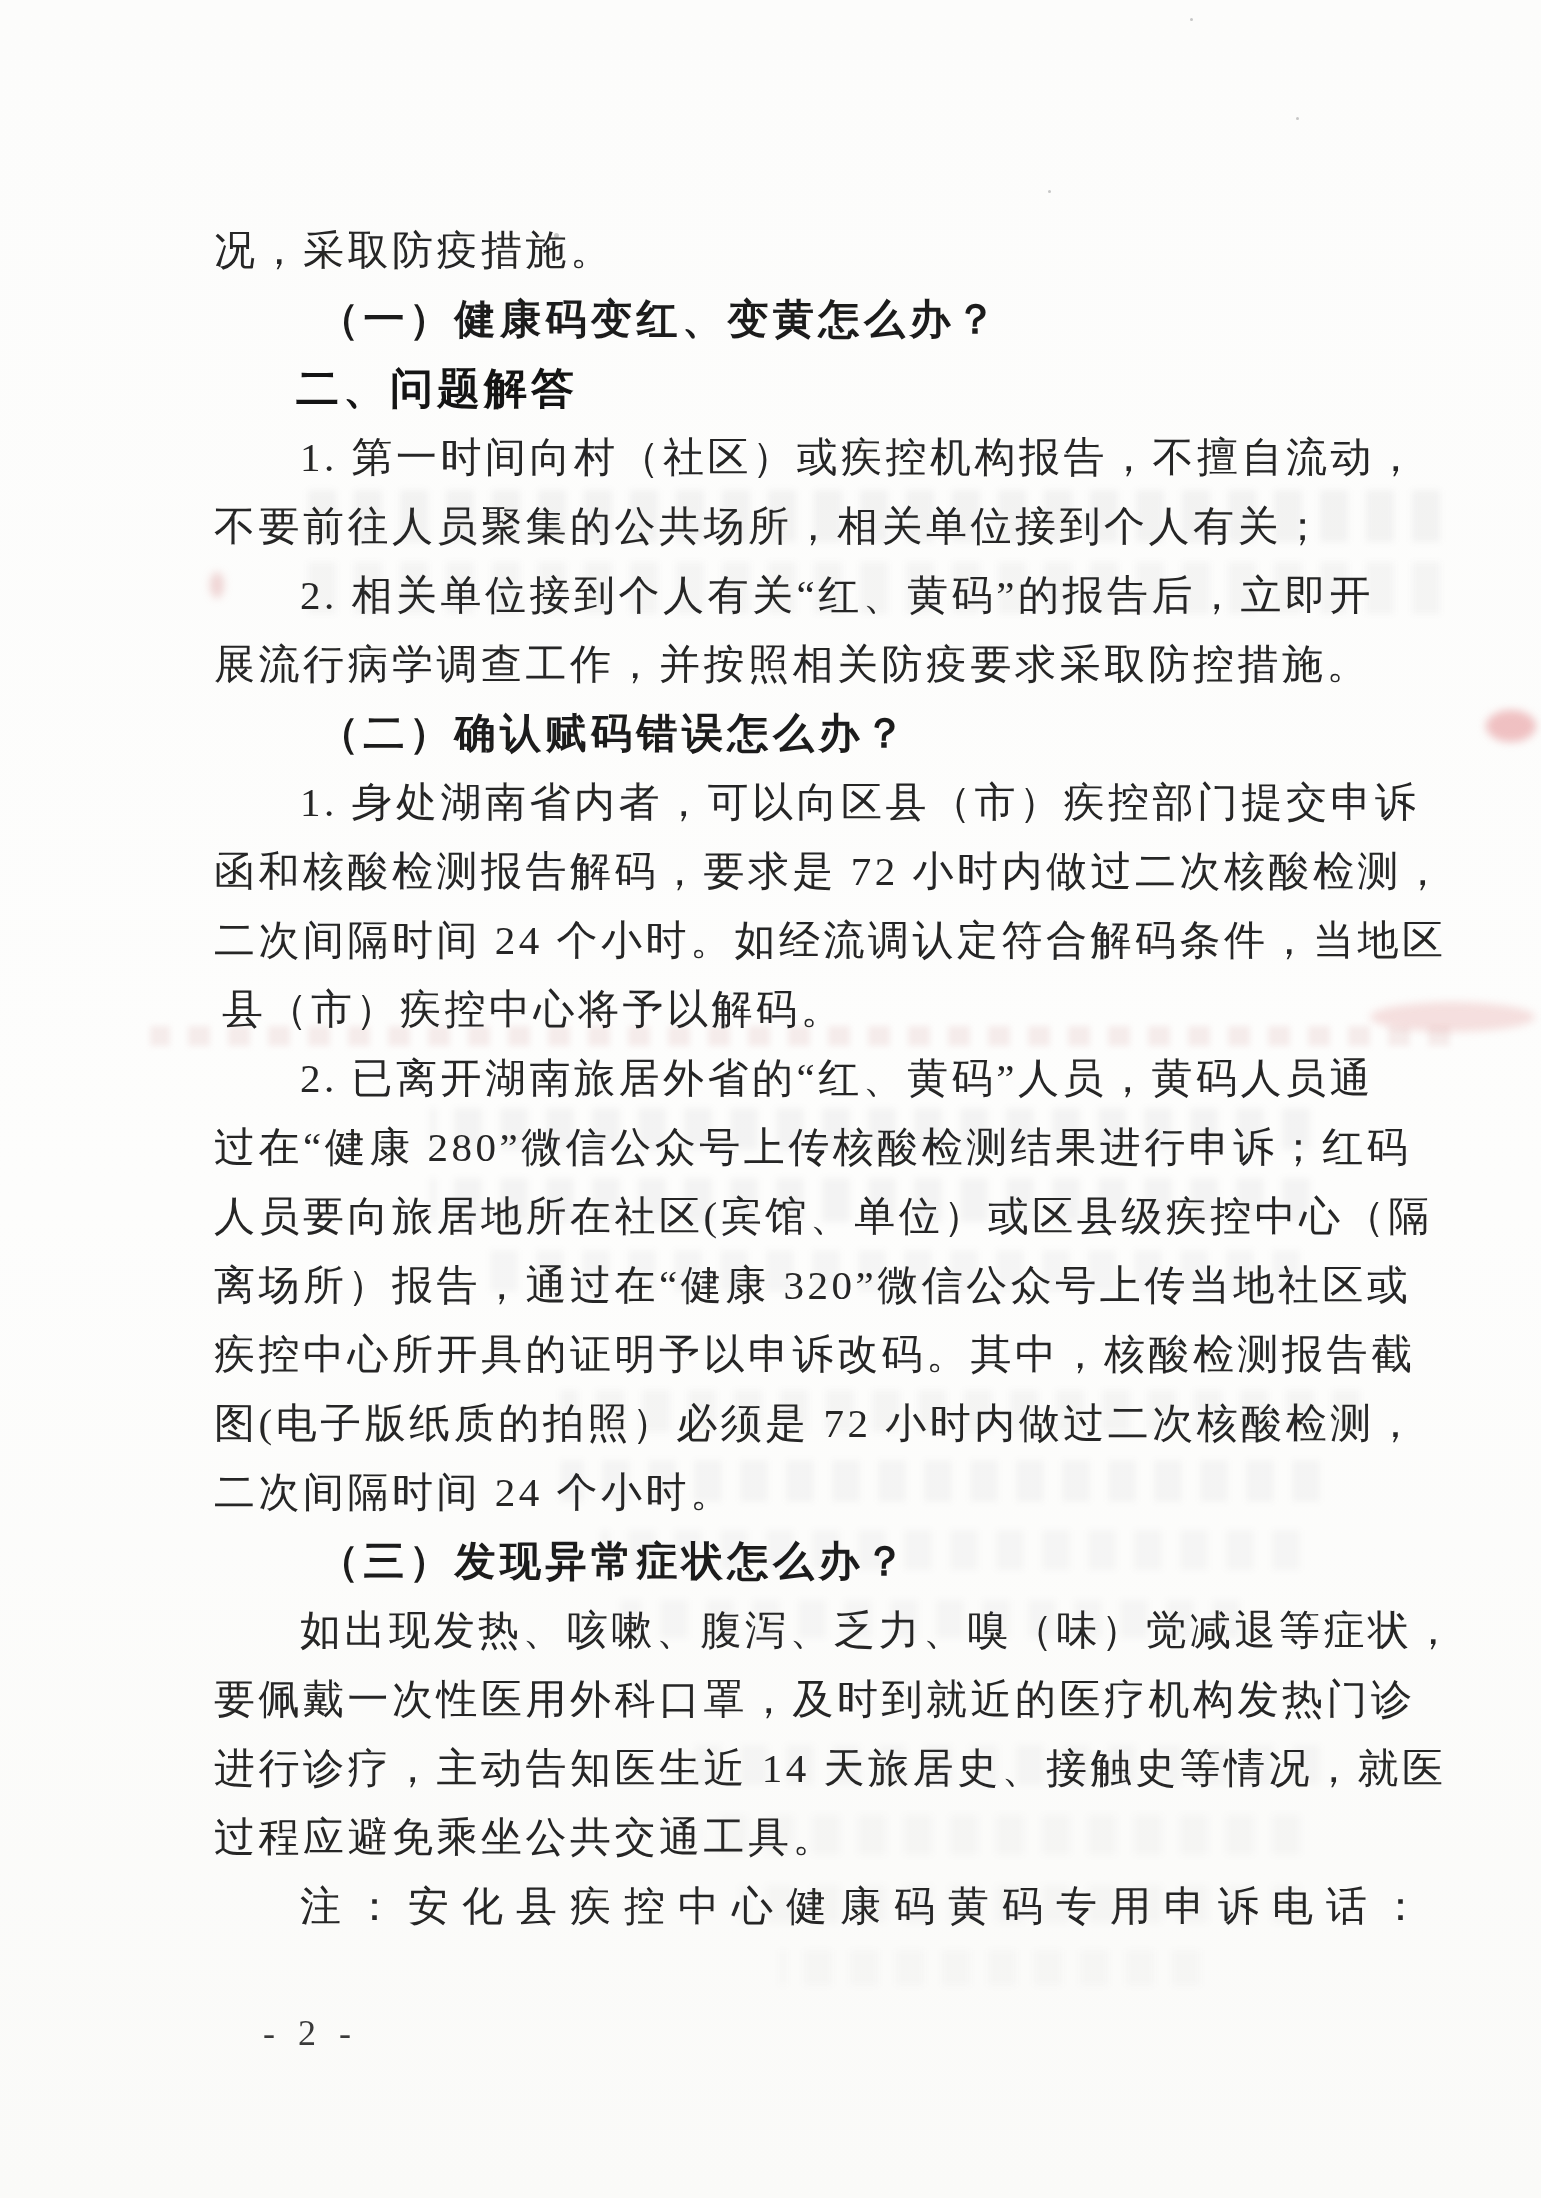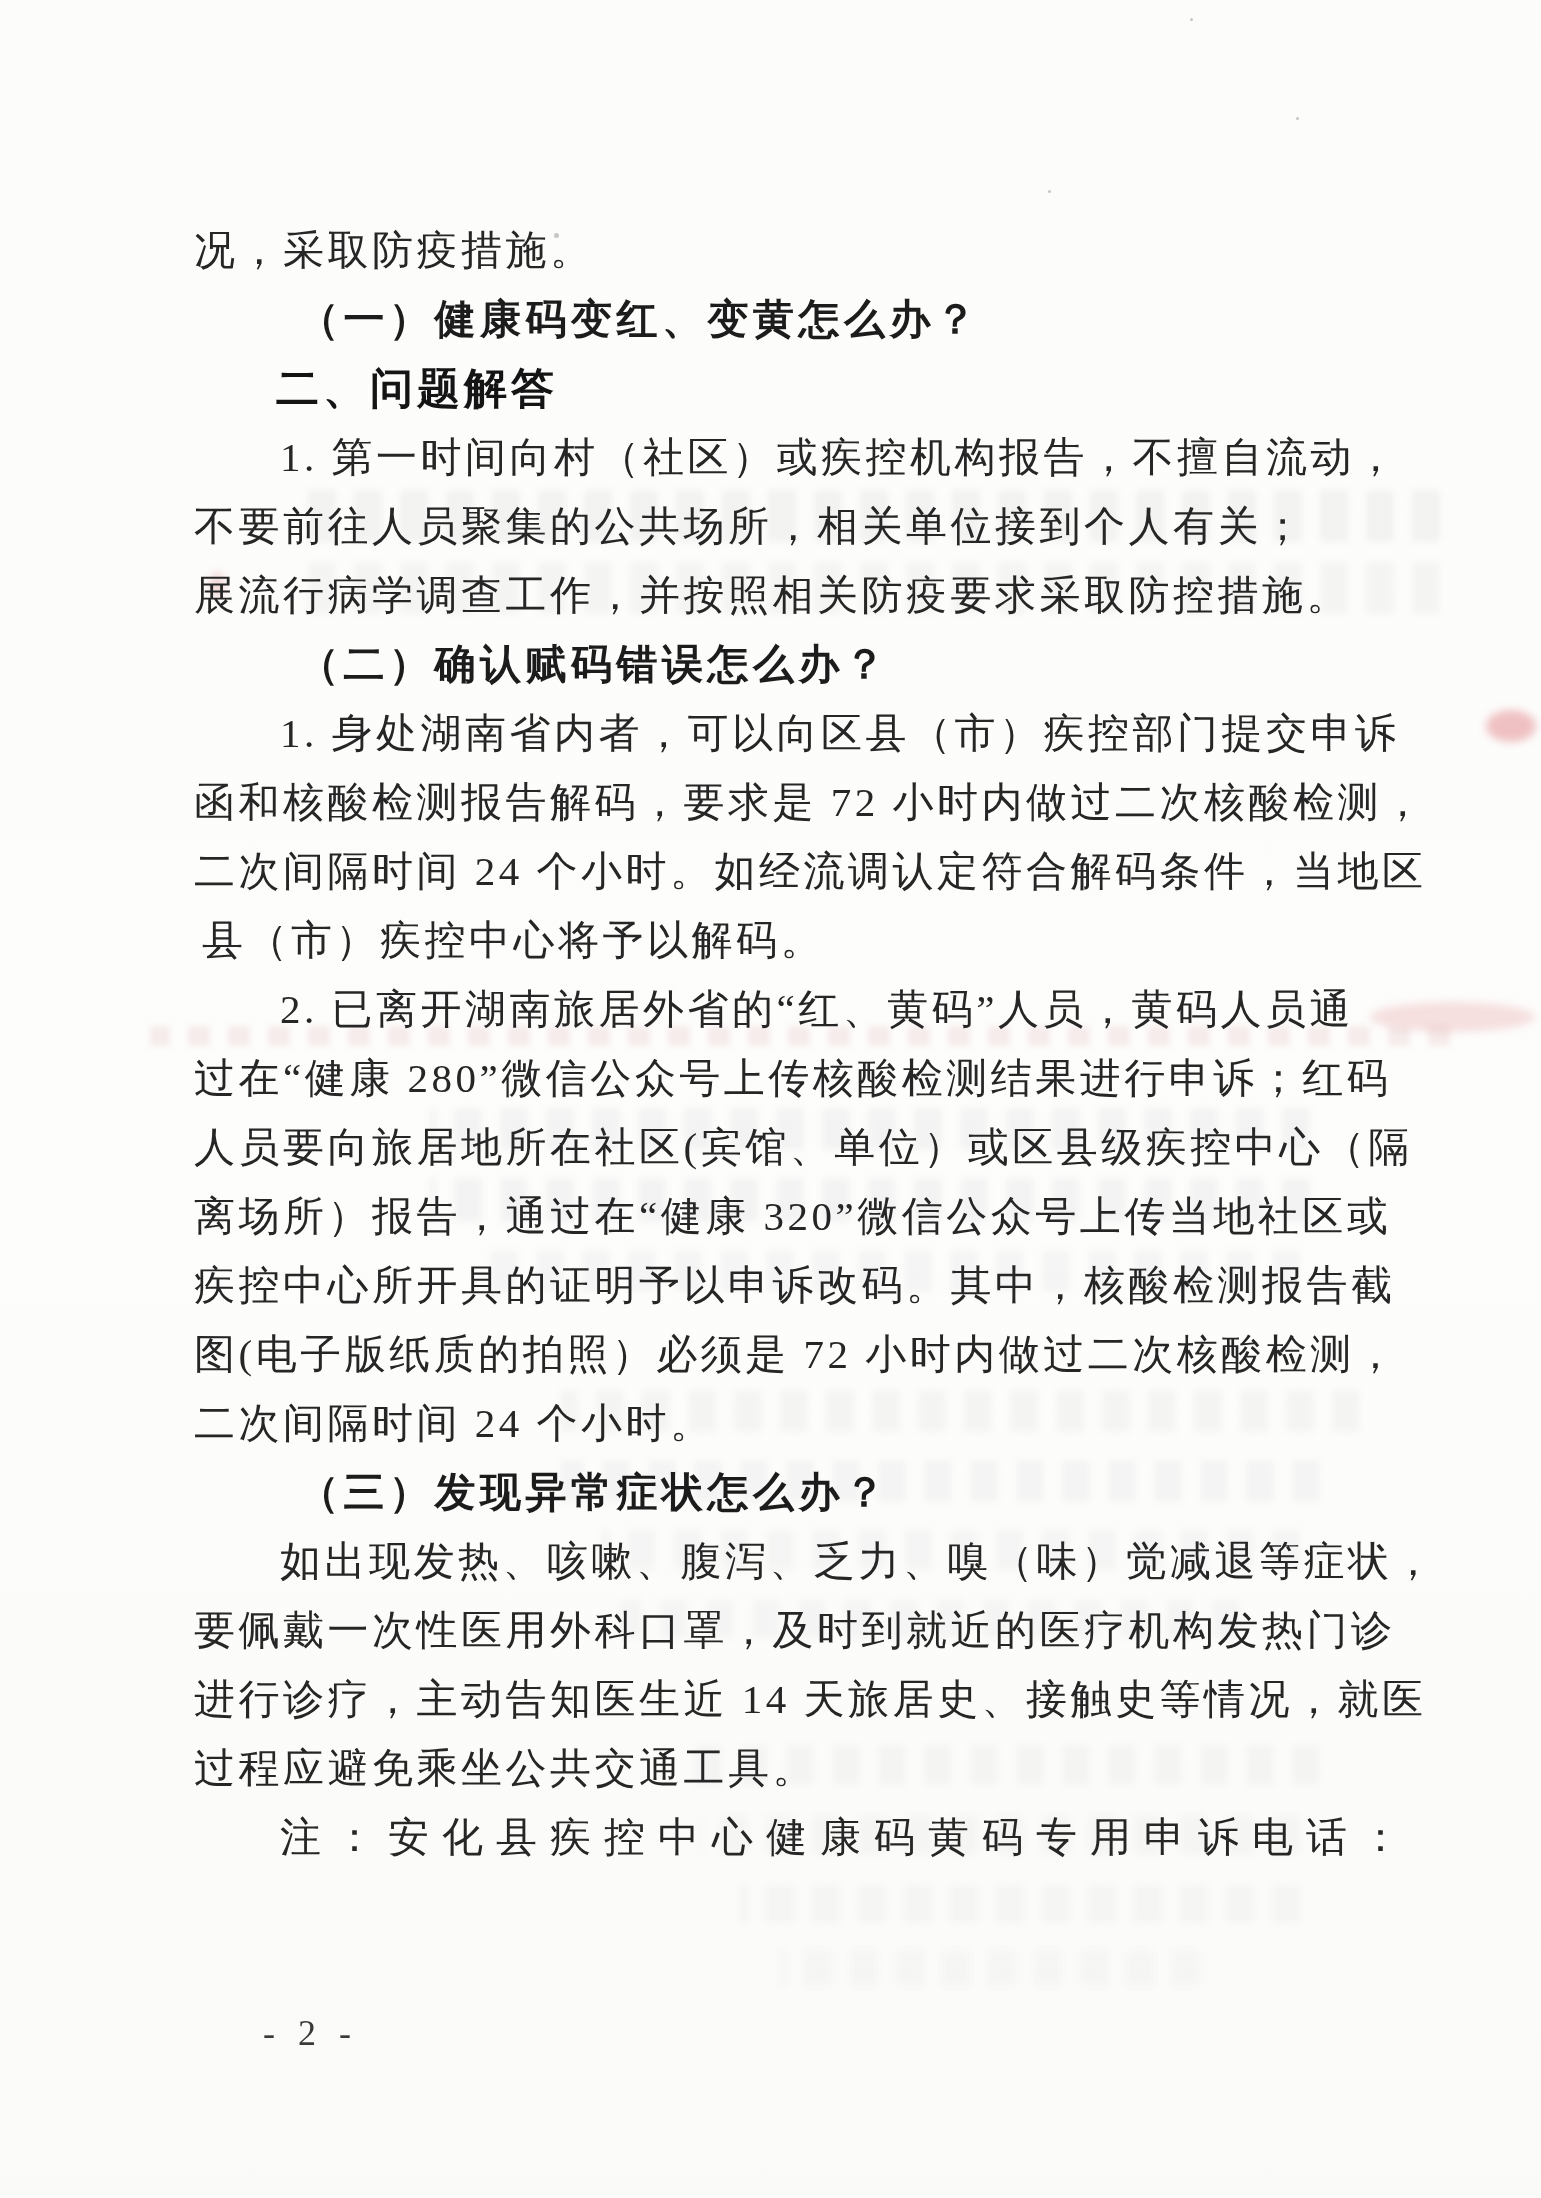--- a/index.html
+++ b/index.html
@@ -7,21 +7,21 @@
     width:1541px;height:2198px;
     background:linear-gradient(180deg,#fcfcfb 0%,#fdfdfc 55%,#fafaf8 100%);
     font-family:"Liberation Serif","DejaVu Serif",serif;
     overflow:hidden;
   }
   .page{
     position:relative;width:1541px;height:2198px;
   }
   
   .doc{
-    position:absolute;left:194px;top:0;width:1190px;
+    position:absolute;left:214px;top:0;width:1190px;
     padding-top:216px;
     color:#262626;
   }
   .line{
     height:69px;display:flex;align-items:center;
     white-space:nowrap;
     font-size:41px;letter-spacing:3.5px;
     text-rendering:optimizeLegibility;
   }
   .line.body{font-family:"Liberation Serif","DejaVu Serif",serif;font-weight:400;}
@@ -93,20 +93,21 @@
     <div class="speck" style="left:1296px;top:117px;width:3px;height:3px;"></div>
     <div class="speck" style="left:1048px;top:190px;width:3px;height:3px;"></div>
   </div>
 
   <div id="doc-lines" class="doc">
       <div class="line body" style="padding-left: 0px;">况，采取防疫措施。</div>
       <div class="line h2" style="padding-left: 104px;">（一）健康码变红、变黄怎么办？</div>
       <div class="line h1" style="padding-left: 82px;">二、问题解答</div>
       <div class="line body" style="padding-left: 86px;">1. 第一时间向村（社区）或疾控机构报告，不擅自流动，</div>
       <div class="line body" style="padding-left: 0px;">不要前往人员聚集的公共场所，相关单位接到个人有关；</div>
+      <div class="line body" style="padding-left: 86px;">2. 相关单位接到个人有关“红、黄码”的报告后，立即开</div>
       <div class="line body" style="padding-left: 0px;">展流行病学调查工作，并按照相关防疫要求采取防控措施。</div>
       <div class="line h2" style="padding-left: 104px;">（二）确认赋码错误怎么办？</div>
       <div class="line body" style="padding-left: 86px;">1. 身处湖南省内者，可以向区县（市）疾控部门提交申诉</div>
       <div class="line body" style="padding-left: 0px;">函和核酸检测报告解码，要求是 72 小时内做过二次核酸检测，</div>
       <div class="line body" style="padding-left: 0px;">二次间隔时间 24 个小时。如经流调认定符合解码条件，当地区</div>
       <div class="line body" style="padding-left: 0px; margin-left: 8px;">县（市）疾控中心将予以解码。</div>
       <div class="line body" style="padding-left: 86px;">2. 已离开湖南旅居外省的“红、黄码”人员，黄码人员通</div>
       <div class="line body" style="padding-left: 0px;">过在“健康 280”微信公众号上传核酸检测结果进行申诉；红码</div>
       <div class="line body" style="padding-left: 0px;">人员要向旅居地所在社区(宾馆、单位）或区县级疾控中心（隔</div>
       <div class="line body" style="padding-left: 0px;">离场所）报告，通过在“健康 320”微信公众号上传当地社区或</div>

